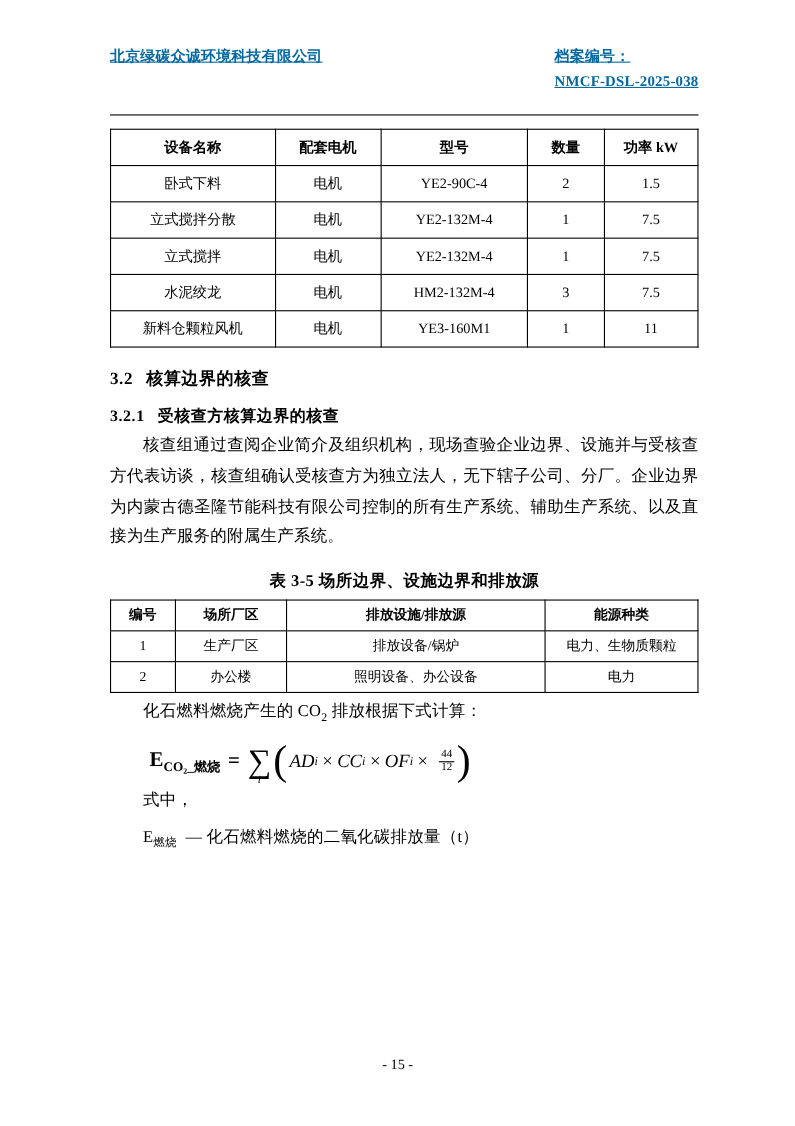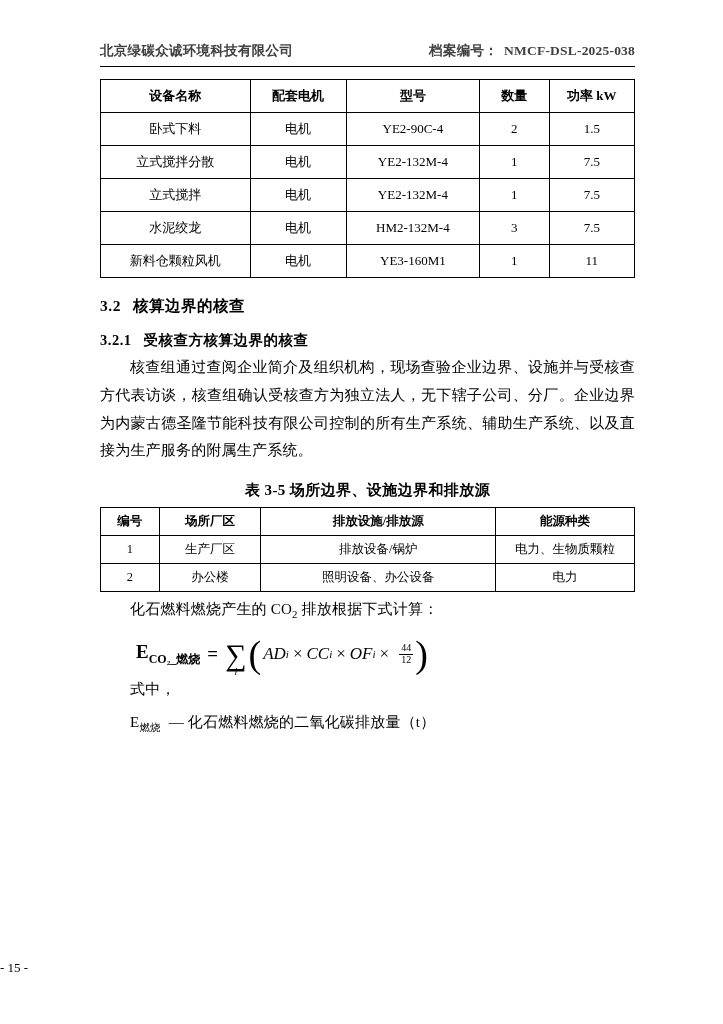--- a/index.html
+++ b/index.html
@@ -25,30 +25,32 @@
     right: 88px;
     top: 42px;
   }
   
   .doc-header {
     display: flex;
     justify-content: space-between;
     align-items: baseline;
     font-size: 13.5px;
     font-weight: bold;
-    color: #404040;
-    padding-bottom: 6px;
+    color: #0369a1;
+    padding-bottom: 22px;
     border-bottom: 1.6px solid #000;
     letter-spacing: 0.3px;
+    text-decoration: underline;
   }
   .doc-header .right {
     display: flex;
     align-items: baseline;
     gap: 6px;
     white-space: nowrap;
+    flex-direction: column;
   }
   .doc-header .code {
     letter-spacing: 0.2px;
   }
   
   table {
     border-collapse: collapse;
     width: 100%;
     font-size: 13px;
   }
@@ -218,21 +220,21 @@
     vertical-align: sub;
   }
   .co2 sub {
     font-size: 0.72em;
   }
   .pagenum {
     position: absolute;
     bottom: 48px;
     left: 0;
     right: 0;
-    text-align: left;
+    text-align: center;
     font-size: 13px;
   }
 </style>
 </head>
 <body>
 
 <div class="page">
   <div class="inner">
 
     <div class="doc-header">

